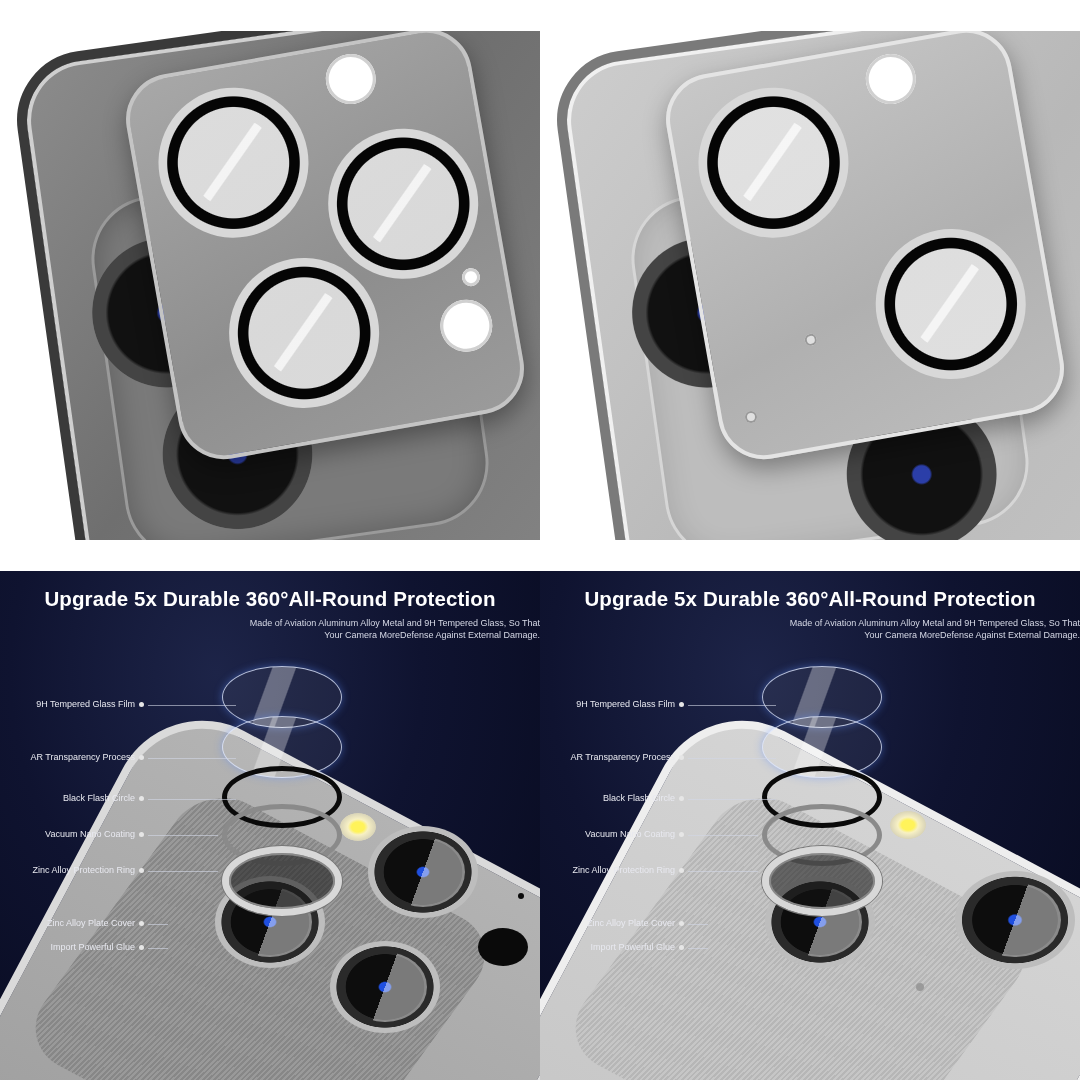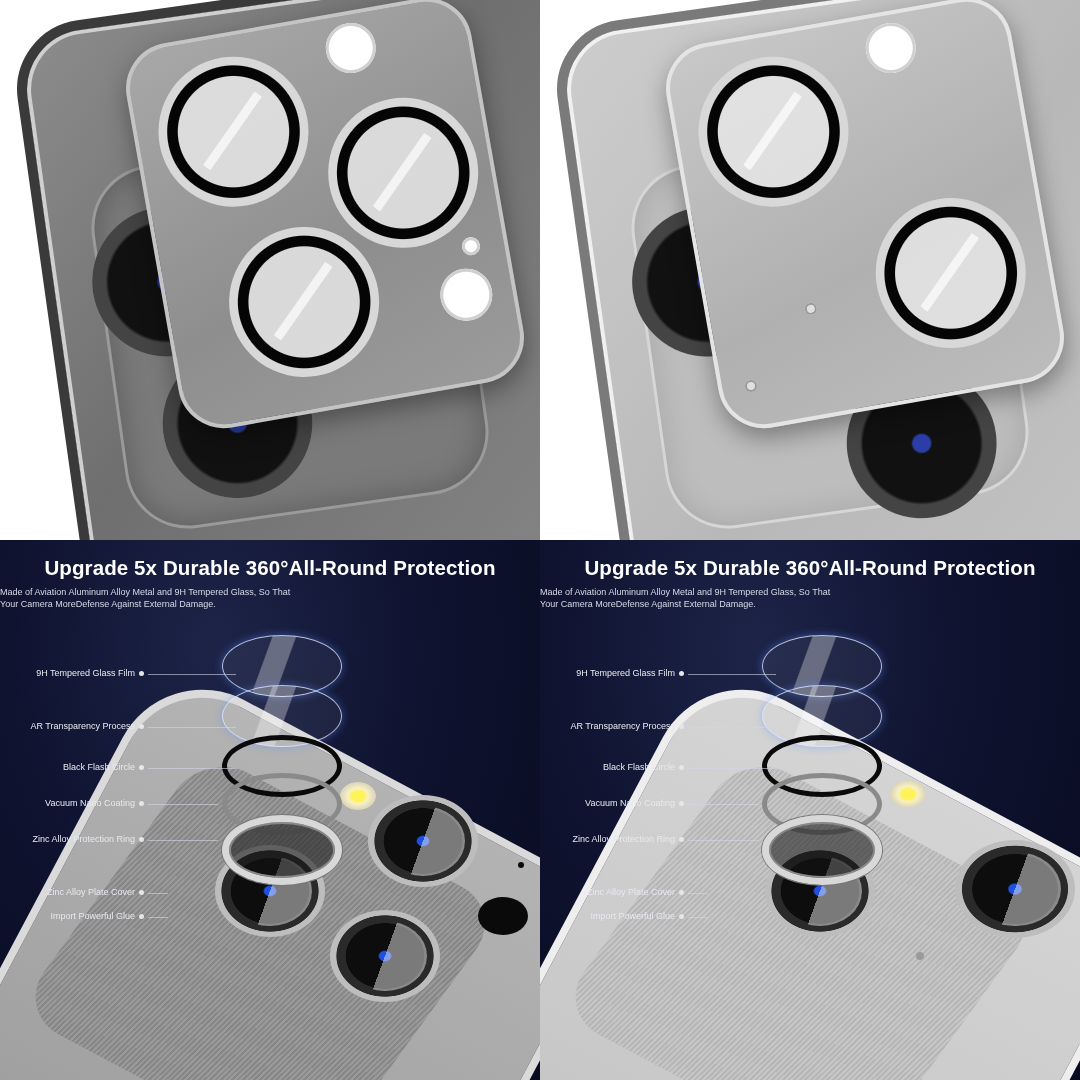--- a/index.html
+++ b/index.html
@@ -1,20 +1,20 @@
 <!DOCTYPE html>
 <html><head>
 <meta charset="utf-8">
 <style>
   * { box-sizing: border-box; margin: 0; padding: 0; }
   html, body { width: 1080px; height: 1080px; overflow: hidden; background: #ffffff; }
   body { font-family: "Liberation Sans", sans-serif; position: relative; }
 
   .grid { position: absolute; inset: 0; display: grid; grid-template-columns: 540px 540px; grid-template-rows: 540px 540px; }
-  .panel { position: relative; overflow: hidden; }
+  .panel { position: relative; overflow: hidden; margin-top: 31px; }
 
   
   .photo-a { background: #ffffff; }
   .photo-b { background: #ffffff; }
 
   .phone-body {
     position: absolute; left: 8px; top: 30px; width: 640px; height: 620px;
     border-radius: 70px; transform: rotate(-8deg); transform-origin: 0 0;
   }
   .photo-a .phone-body { background: linear-gradient(135deg,#8c8c8c 0%,#6f6f6f 40%,#8a8a8a 100%); border: 10px solid #3a3a3a; box-shadow: inset 0 0 0 4px #cfcfcf; }
@@ -51,21 +51,21 @@
   .hole { position: absolute; border-radius: 50%; background: #ffffff; box-shadow: inset 0 0 0 3px #d0d0d0; }
   .dot { position: absolute; width: 12px; height: 12px; border-radius: 50%; background: #e0e0e0; box-shadow: inset 0 0 0 2px #999; }
 
   
   .info { background: radial-gradient(ellipse at 40% 20%, #1d2448 0%, #0f1330 45%, #070a1e 100%); color: #fff; }
   .headline {
     position: absolute; left: 0; right: 0; top: 16px; text-align: center;
     font-weight: bold; font-size: 20.5px; letter-spacing: .1px; color: #ffffff;
   }
   .subline {
-    position: absolute; left: 0; right: 0; top: 46px; text-align: left;
+    position: absolute; left: 0; right: 0; top: 46px; text-align: right;
     font-size: 9px; line-height: 12px; color: #d6d9e6;
   }
   .subline span { display: block; }
 
   .layer-label {
     position: absolute; right: 396px; font-size: 9px; color: #e8e9f0; white-space: nowrap;
     display: flex; align-items: center; gap: 4px;
   }
   .layer-label .bullet { width: 5px; height: 5px; border-radius: 50%; background: #e6e6e6; display: inline-block; }
   .leader { position: absolute; left: 148px; height: 1px; background: rgba(210,215,230,.6); }

